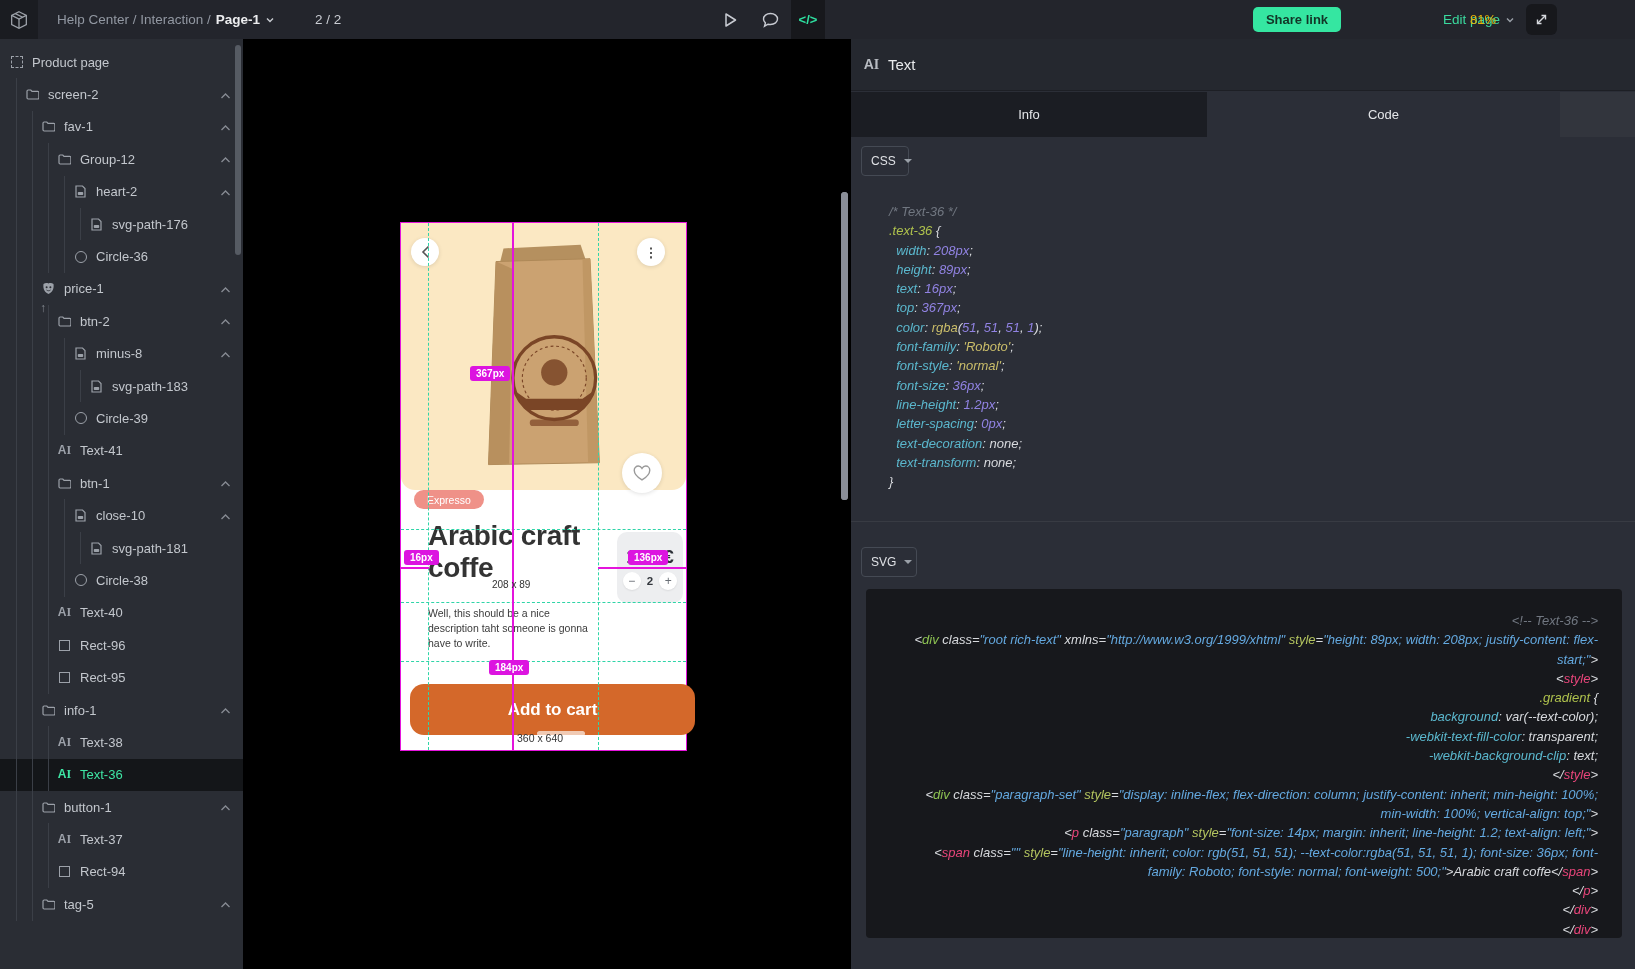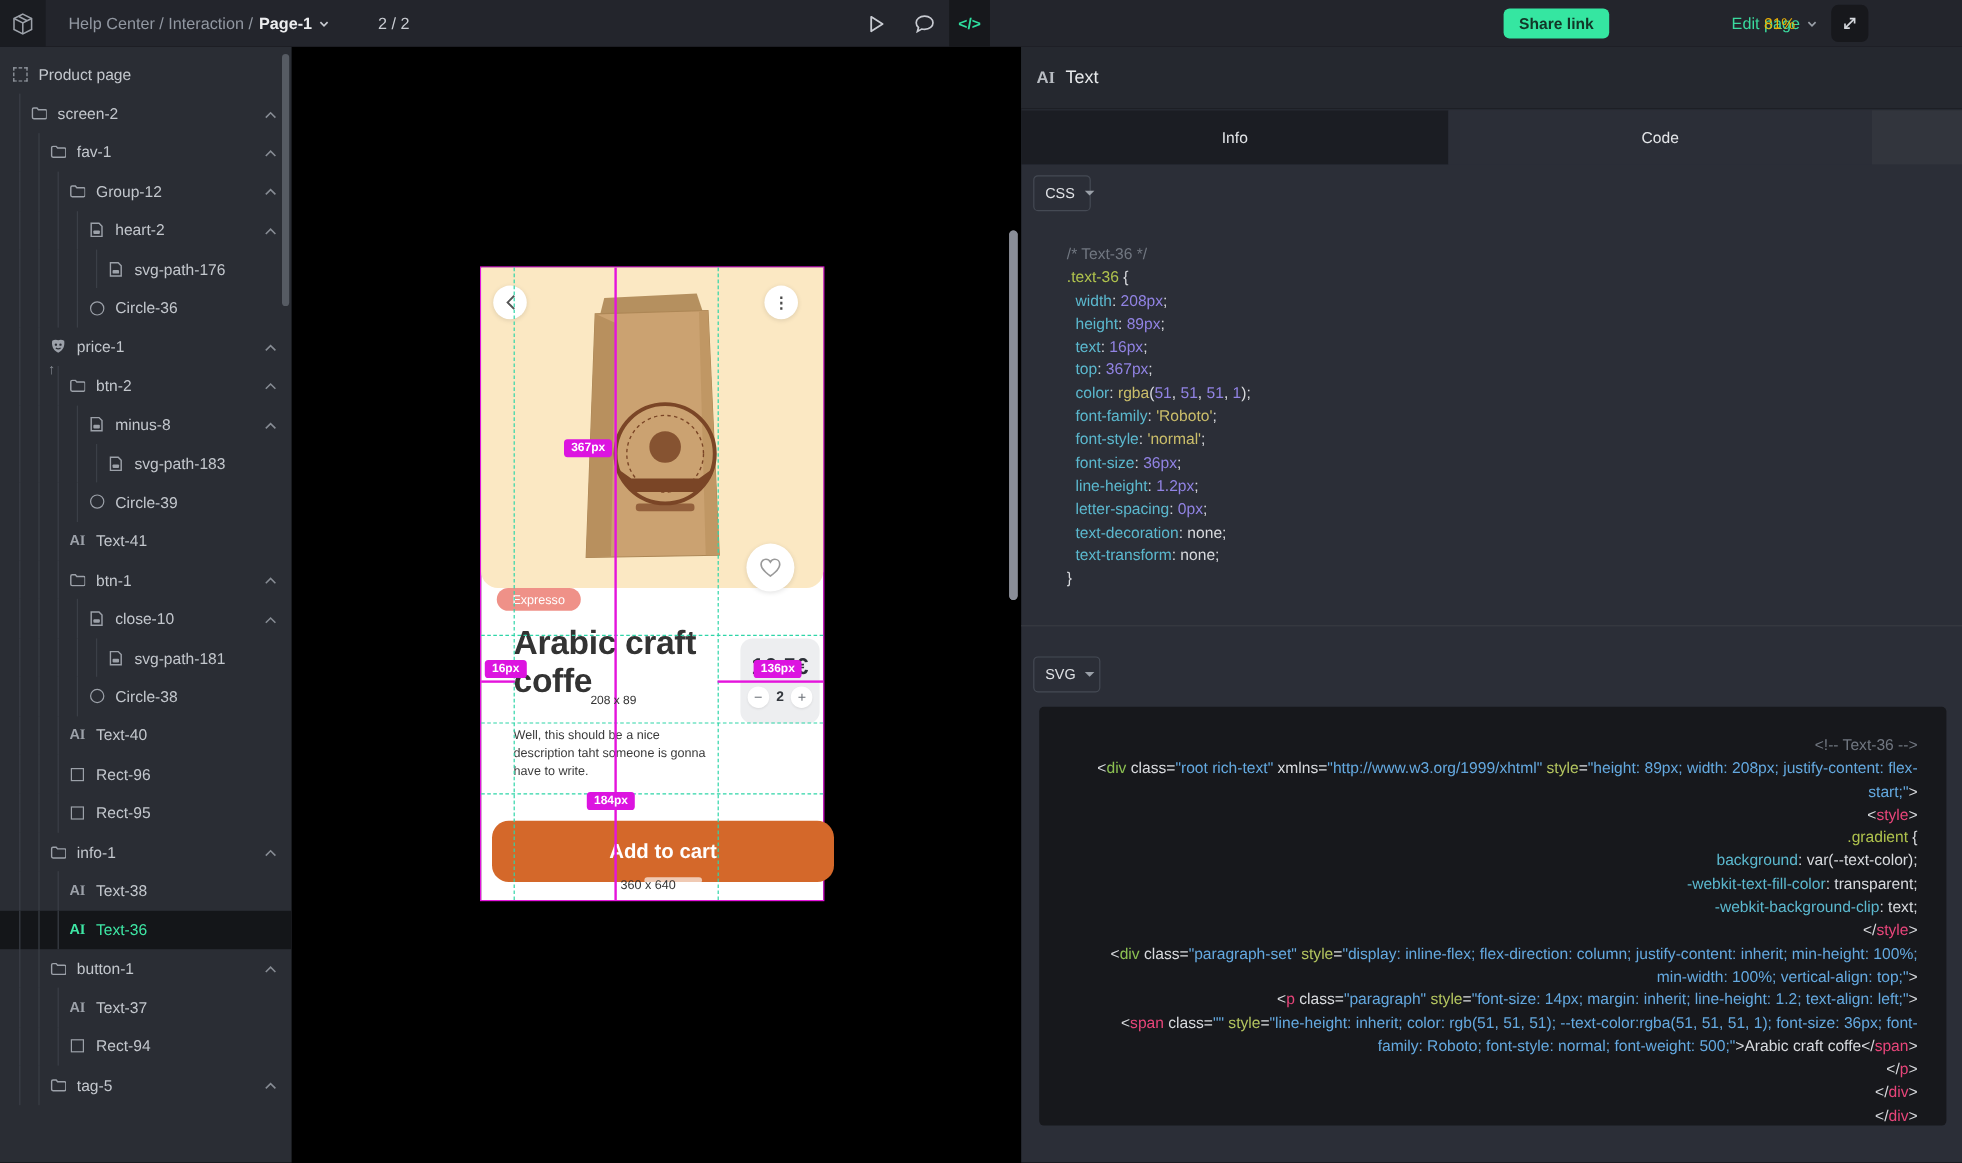--- a/index.html
+++ b/index.html
@@ -92,21 +92,21 @@
   #tab-code { width:353px; background:#2B2E37; }
   #rtab-strip { width:75px; background:#32353D; }
   .dd { position:absolute; height:30px; background:#2B2E37; border:1px solid #454A54; border-radius:4px; display:flex; align-items:center; justify-content:space-between; padding:0 9px; color:#DFE1E5; font-size:12px; cursor:pointer; gap:8px; }
   #dd-css { left:10px; top:107px; width:48px; }
   #dd-svg { left:10px; top:508px; width:56px; }
   .caret { width:0; height:0; border-left:4px solid transparent; border-right:4px solid transparent; border-top:4px solid #9AA0A8; }
   #css-code { position:absolute; left:38px; top:163px; width:730px; font-size:13px; line-height:19.3px; }
   #rp-divider { position:absolute; left:0; top:482px; width:784px; height:0; border-top:1px solid #383B43; }
   #svg-block { position:absolute; left:15px; top:550px; width:756px; height:349px; background:#17181C; border-radius:4px; padding:22px 24px;text-align:right; }
   #svg-code { font-size:13px; line-height:19.3px; }
-  .cline { white-space:pre-wrap; }
+  .cline { white-space:pre-wrap;font-style:italic; }
   
   .c-cm { color:#717781; } .c-cl { color:#AFC24D; } .c-wh { color:#D8DADE; }
   .c-pr { color:#5BB8CE; } .c-num { color:#9183E3; } .c-str { color:#64A9E0; }
   .c-kw { color:#CBBE6A; } .c-tg { color:#8CC152; } .c-tp { color:#E8457A; }
   .c-an { color:#B3C45F; }
   #rp-scroll { position:absolute; left:-10px; top:153px; width:7px; height:308px; background:#8A8E98; border-radius:4px; }
 </style>
 </head>
 <body>
 

